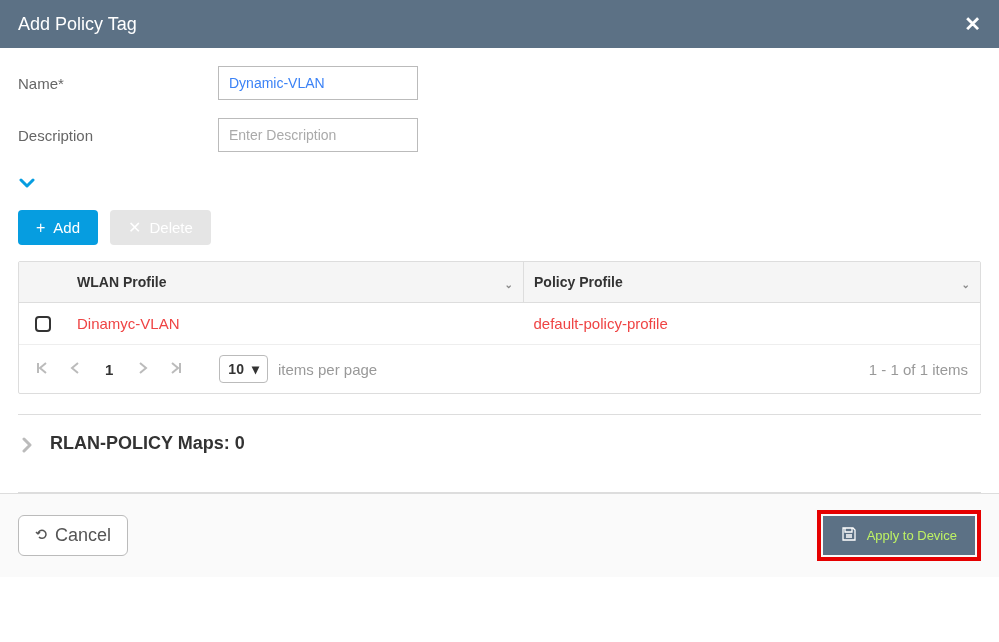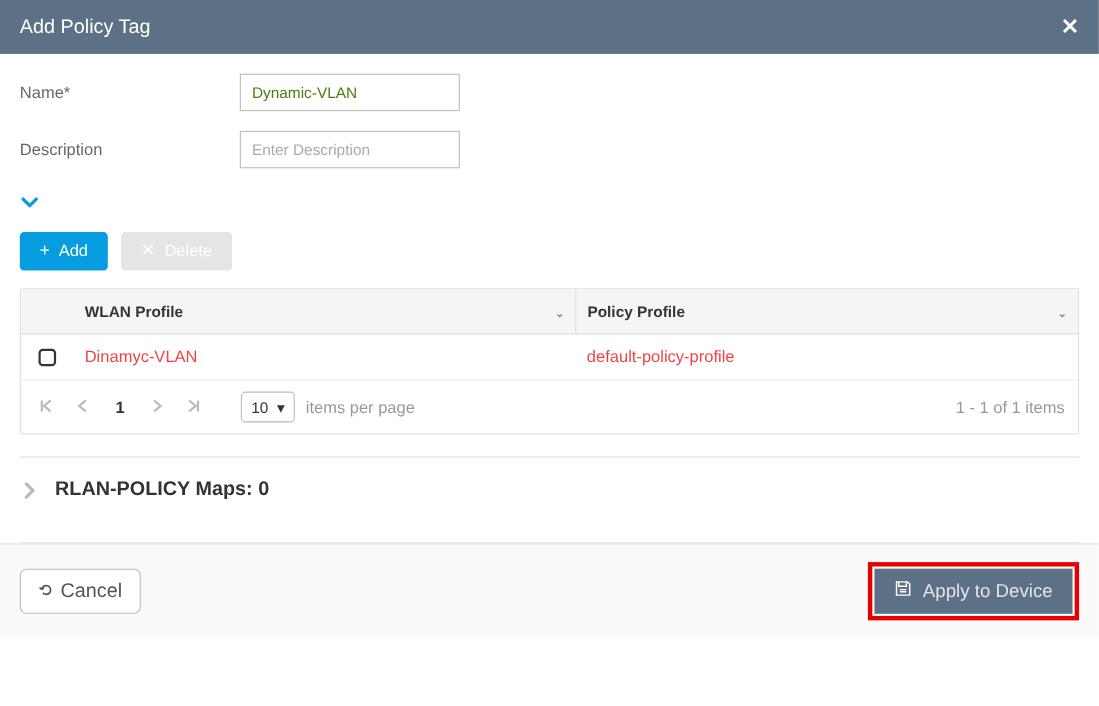--- a/index.html
+++ b/index.html
@@ -39,21 +39,21 @@
     .form-label {
       width: 200px;
       color: #666;
       font-size: 15px;
     }
     .form-input {
       width: 200px;
       padding: 8px 10px;
       border: 1px solid #bbb;
       font-size: 14px;
-      color: #4d7c0f;
+      color: #3b82f6;
     }
     .form-input::placeholder { color: #aaa; }
     .section-toggle {
       display: flex;
       align-items: center;
       margin: 22px 0 18px 0;
       cursor: pointer;
     }
     .chevron {
       width: 18px;
@@ -175,20 +175,21 @@
       gap: 10px;
     }
     .page-size-select {
       border: 1px solid #bbb;
       border-radius: 4px;
       padding: 5px 8px;
       display: inline-flex;
       align-items: center;
       gap: 8px;
       font-size: 14px;
+      font-weight: bold;
     }
     .page-size-label {
       color: #999;
       font-size: 15px;
     }
     .pager-info {
       margin-left: auto;
       color: #999;
       font-size: 15px;
     }
@@ -223,24 +224,24 @@
       gap: 6px;
       cursor: pointer;
     }
     .btn-apply-wrap {
       border: 4px solid #e60000;
       display: inline-block;
       padding: 2px;
     }
     .btn-apply {
       background: #5c7185;
-      color: #e5e5e5;
+      color: #bef264;
       border: none;
       padding: 10px 18px;
-      font-size: 17px;
+      font-size: 13px;
       display: inline-flex;
       align-items: center;
       gap: 10px;
       cursor: pointer;
     }
     .save-icon {
       display: inline-block;
     }
   </style>
 </head>

